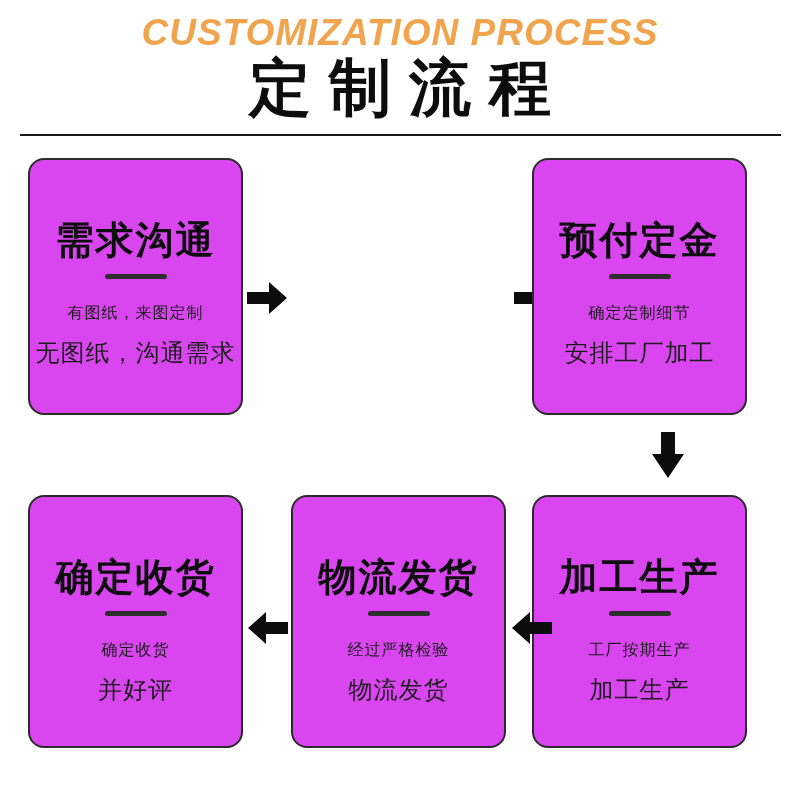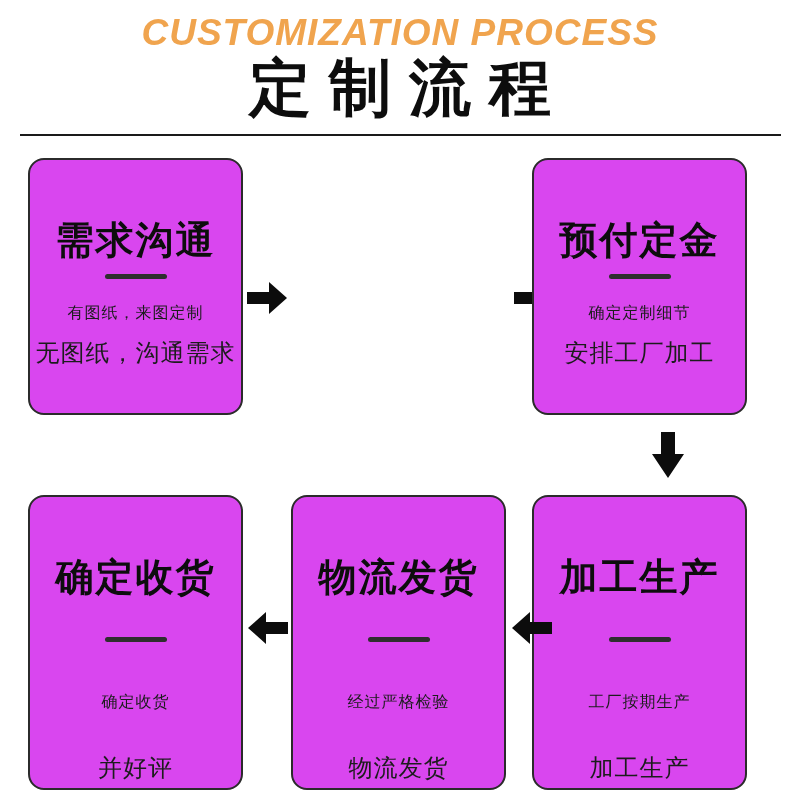--- a/index.html
+++ b/index.html
@@ -56,21 +56,21 @@
     width: 215px;
     border: 2px solid #2b2b2b;
     border-radius: 16px;
     background: #d946ef;
     box-sizing: border-box;
     display: flex;
     flex-direction: column;
     align-items: center;
   }
   .step-box.row1 { top: 158px; height: 257px; }
-  .step-box.row2 { top: 495px; height: 295px; justify-content: space-between; }
+  .step-box.row2 { top: 495px; height: 253px; }
   .pos-c1 { left: 28px; }
   .pos-c2 { left: 291px; }
   .pos-c3 { left: 532px; }
 
   .step-title {
     margin-top: 58px;
     font-size: 38px;
     font-weight: bold;
     letter-spacing: 2px;
     line-height: 44px;

